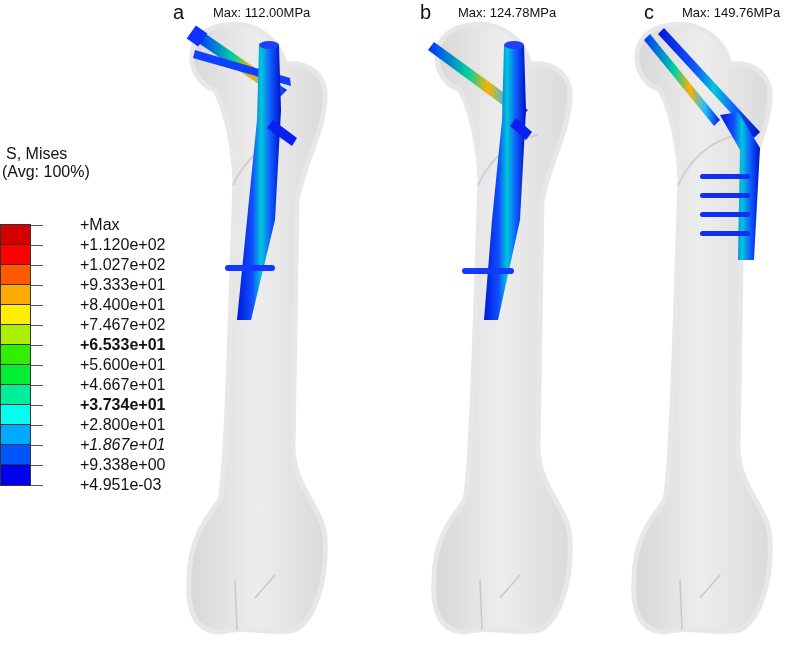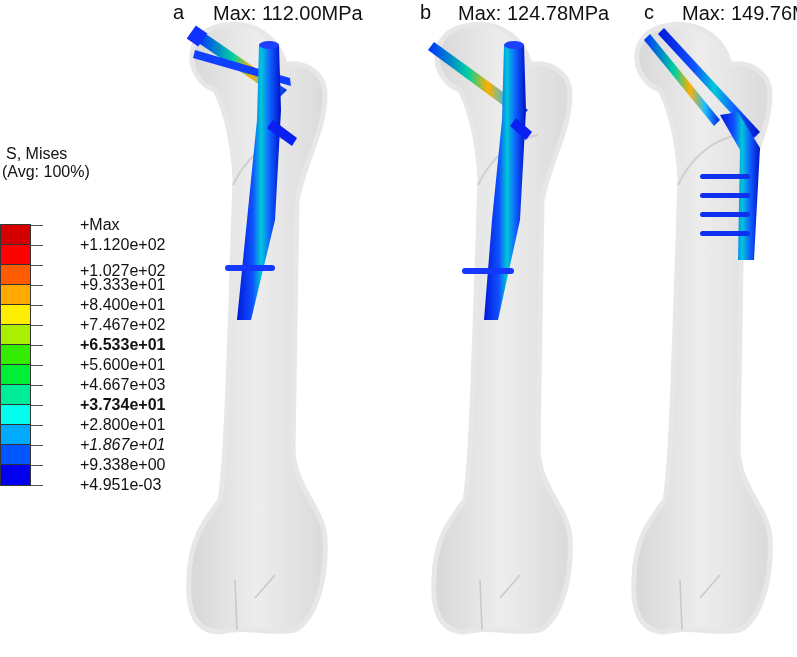--- a/index.html
+++ b/index.html
@@ -4,21 +4,21 @@
 <style>
   html,body{margin:0;padding:0;background:#fff;}
   body{width:797px;height:657px;position:relative;overflow:hidden;font-family:"Liberation Sans",sans-serif;color:#111;}
   .legend-title{position:absolute;left:6px;font-size:16px;line-height:18px;white-space:nowrap;}
   .legend-bar{position:absolute;left:0;top:224px;width:31px;border:1px solid #333;box-sizing:border-box;}
   .legend-bin{height:20px;box-sizing:border-box;border-bottom:1px solid #333;}
   .legend-bin:last-child{border-bottom:none;}
   .legend-tick{position:absolute;left:31px;width:12px;height:1px;background:#555;}
   .legend-label{position:absolute;left:44px;font-size:16px;line-height:16px;white-space:nowrap;margin-left:36px;}
   .panel-letter{position:absolute;top:1px;font-size:20px;line-height:22px;}
-  .panel-max{position:absolute;top:4px;font-size:20px;line-height:18px;white-space:nowrap;}
+  .panel-max{position:absolute;top:4px;font-size:13px;line-height:18px;white-space:nowrap;}
   .panel{position:absolute;top:20px;width:180px;height:637px;}
   svg{display:block;}
 </style>
 </head>
 <body>
 
 <div>
   <div class="legend-title" style="top:145px">S, Mises</div>
   <div class="legend-title" style="top:163px;left:2px">(Avg: 100%)</div>
   <div class="legend-bar" id="legend-bar">
@@ -35,33 +35,33 @@
       <div class="legend-bin" style="background: rgb(0, 170, 255);"></div>
       <div class="legend-bin" style="background: rgb(0, 85, 255);"></div>
       <div class="legend-bin" style="background: rgb(0, 0, 238);"></div>
     </div>
   <div id="legend-labels">
       <div class="legend-tick" style="top: 225px;"></div>
       <div class="legend-label" style="top: 217px;">+Max</div>
       <div class="legend-tick" style="top: 245px;"></div>
       <div class="legend-label" style="top: 237px;">+1.120e+02</div>
       <div class="legend-tick" style="top: 265px;"></div>
-      <div class="legend-label" style="top: 263px; text-align: center;">+1.027e+02</div>
+      <div class="legend-label" style="top: 257px; text-align: center;">+1.027e+02</div>
       <div class="legend-tick" style="top: 285px;"></div>
       <div class="legend-label" style="top: 277px;">+9.333e+01</div>
       <div class="legend-tick" style="top: 305px;"></div>
       <div class="legend-label" style="top: 297px;">+8.400e+01</div>
       <div class="legend-tick" style="top: 325px;"></div>
       <div class="legend-label" style="top: 317px;">+7.467e+02</div>
       <div class="legend-tick" style="top: 345px;"></div>
       <div class="legend-label" style="top: 337px; font-weight: bold;">+6.533e+01</div>
       <div class="legend-tick" style="top: 365px;"></div>
       <div class="legend-label" style="top: 357px;">+5.600e+01</div>
       <div class="legend-tick" style="top: 385px;"></div>
-      <div class="legend-label" style="top: 377px;">+4.667e+03</div>
+      <div class="legend-label" style="top: 377px;">+4.667e+01</div>
       <div class="legend-tick" style="top: 405px;"></div>
       <div class="legend-label" style="top: 397px; font-weight: bold;">+3.734e+01</div>
       <div class="legend-tick" style="top: 425px;"></div>
       <div class="legend-label" style="top: 417px;">+2.800e+01</div>
       <div class="legend-tick" style="top: 445px;"></div>
       <div class="legend-label" style="top: 437px; font-style: italic;">+1.867e+01</div>
       <div class="legend-tick" style="top: 465px;"></div>
       <div class="legend-label" style="top: 457px;">+9.338e+00</div>
       <div class="legend-tick" style="top: 485px;"></div>
       <div class="legend-label" style="top: 477px;">+4.951e-03</div>

